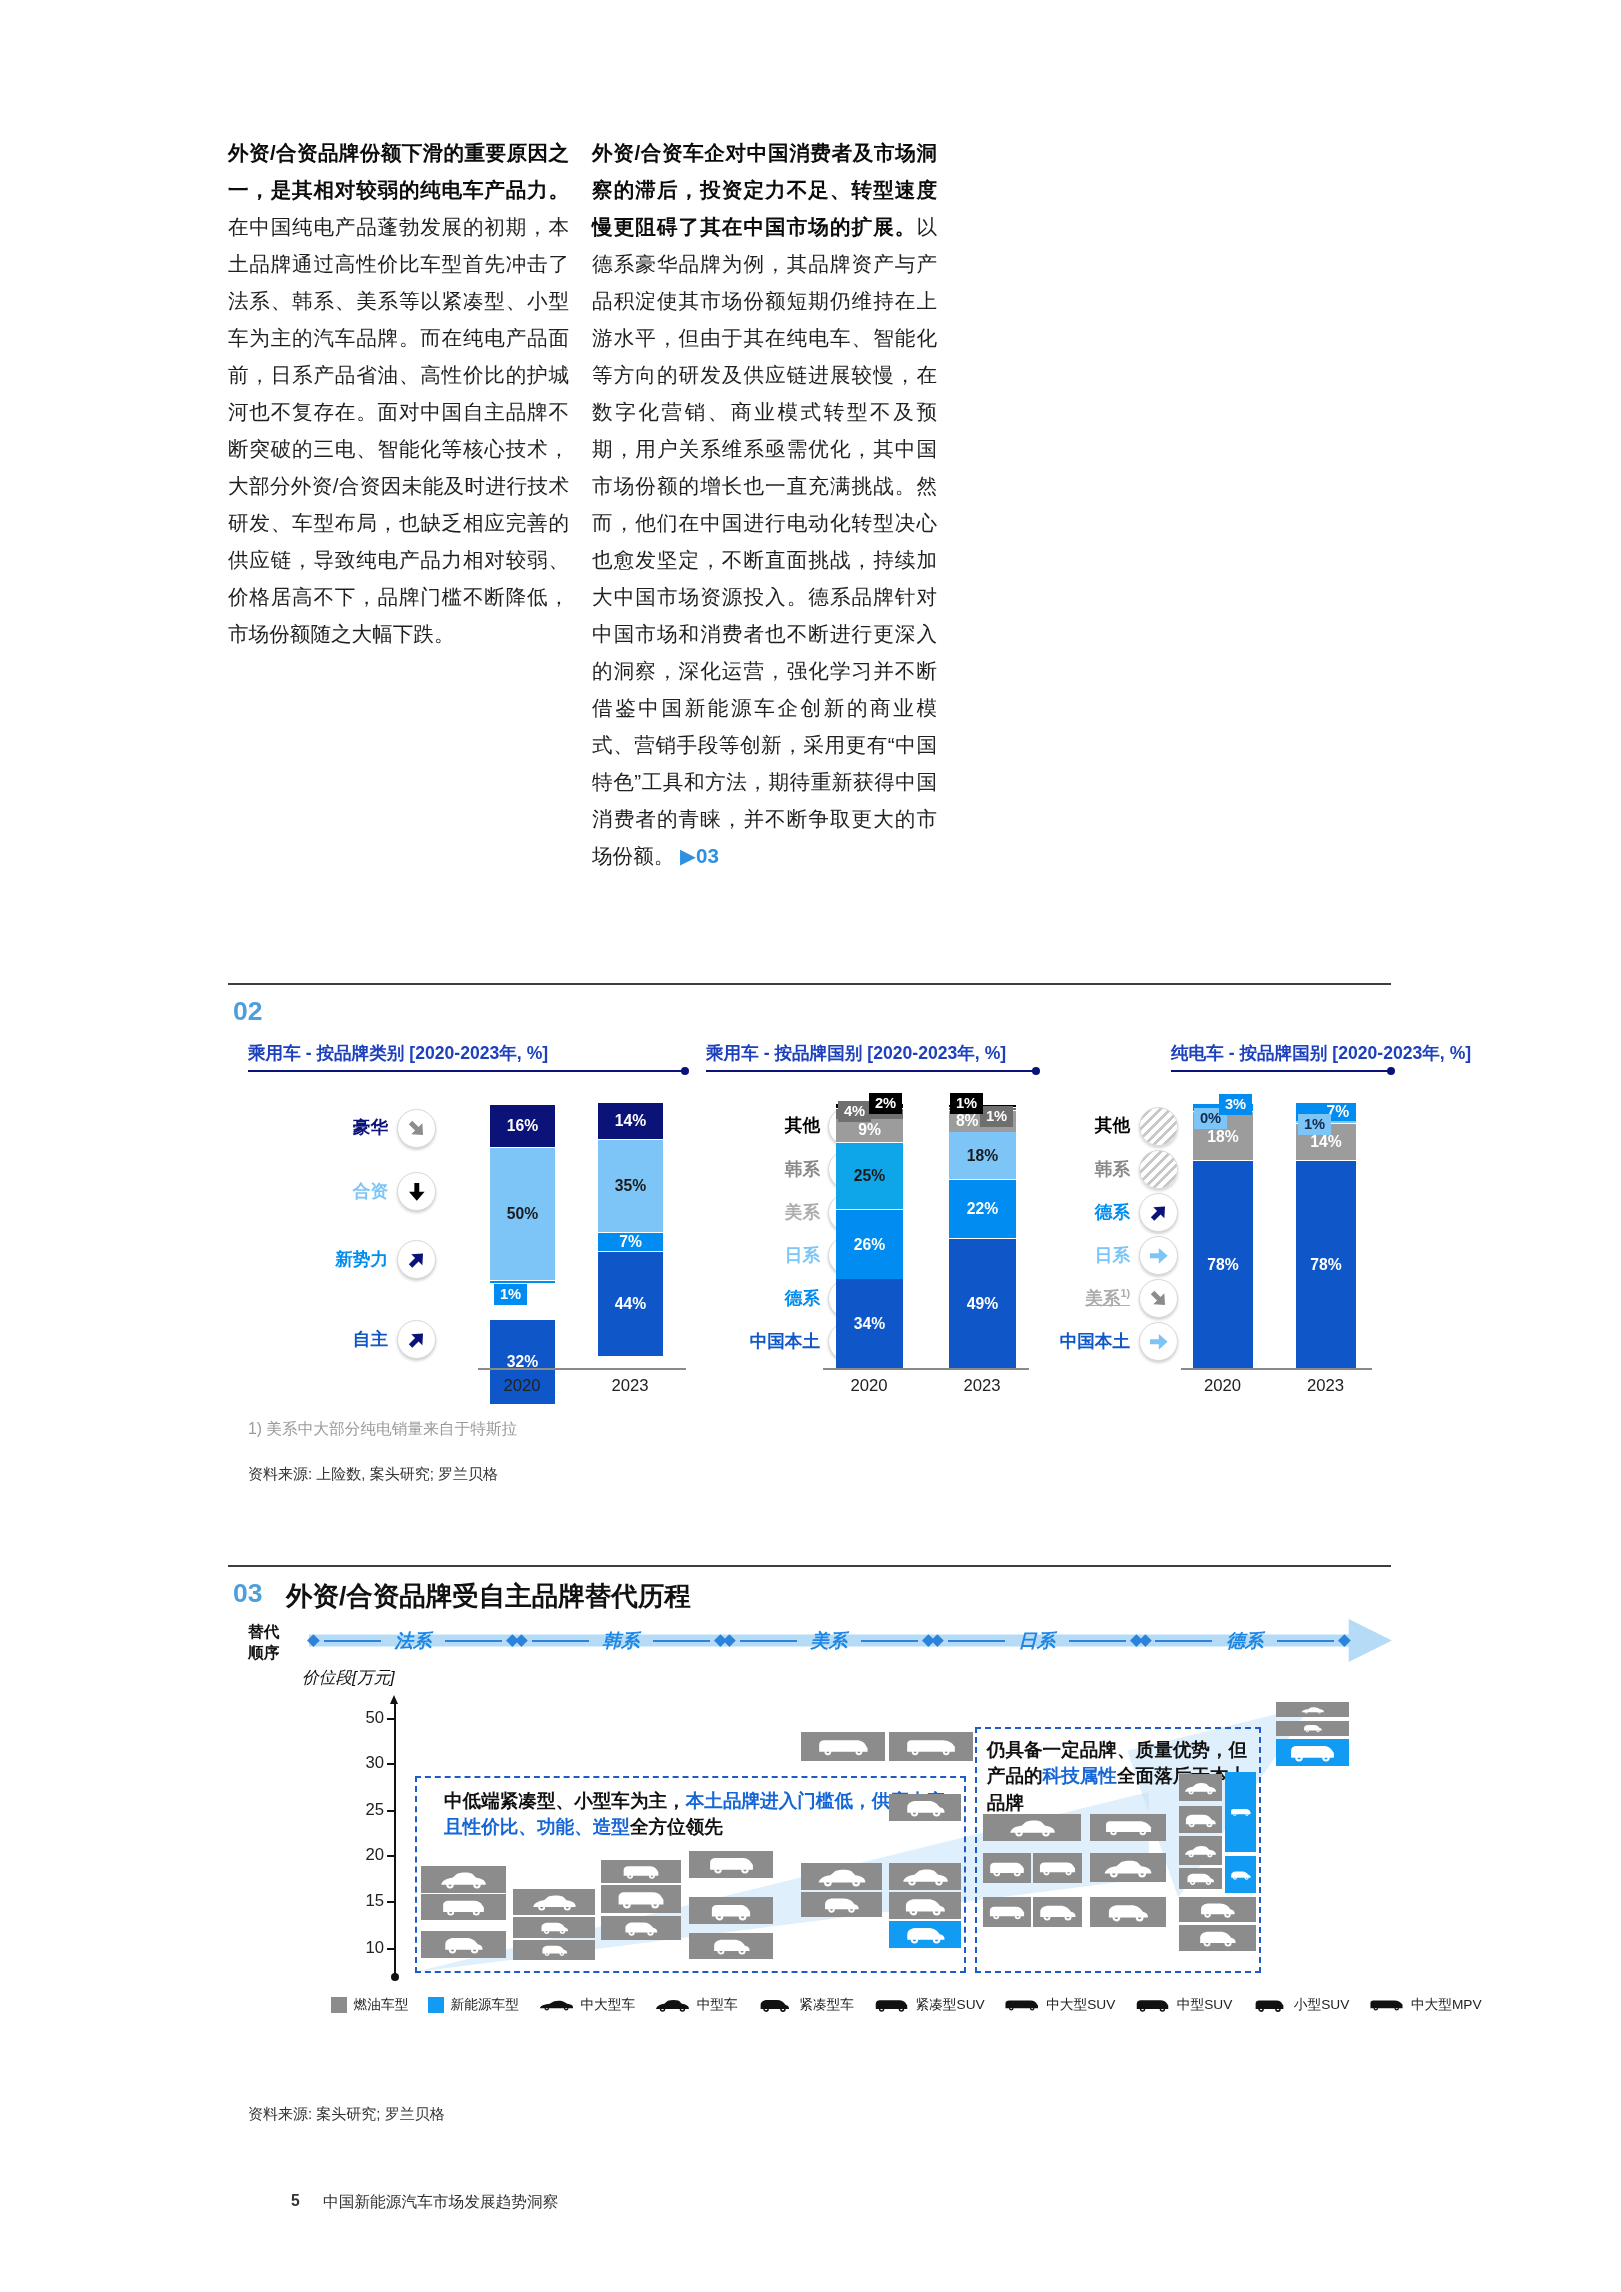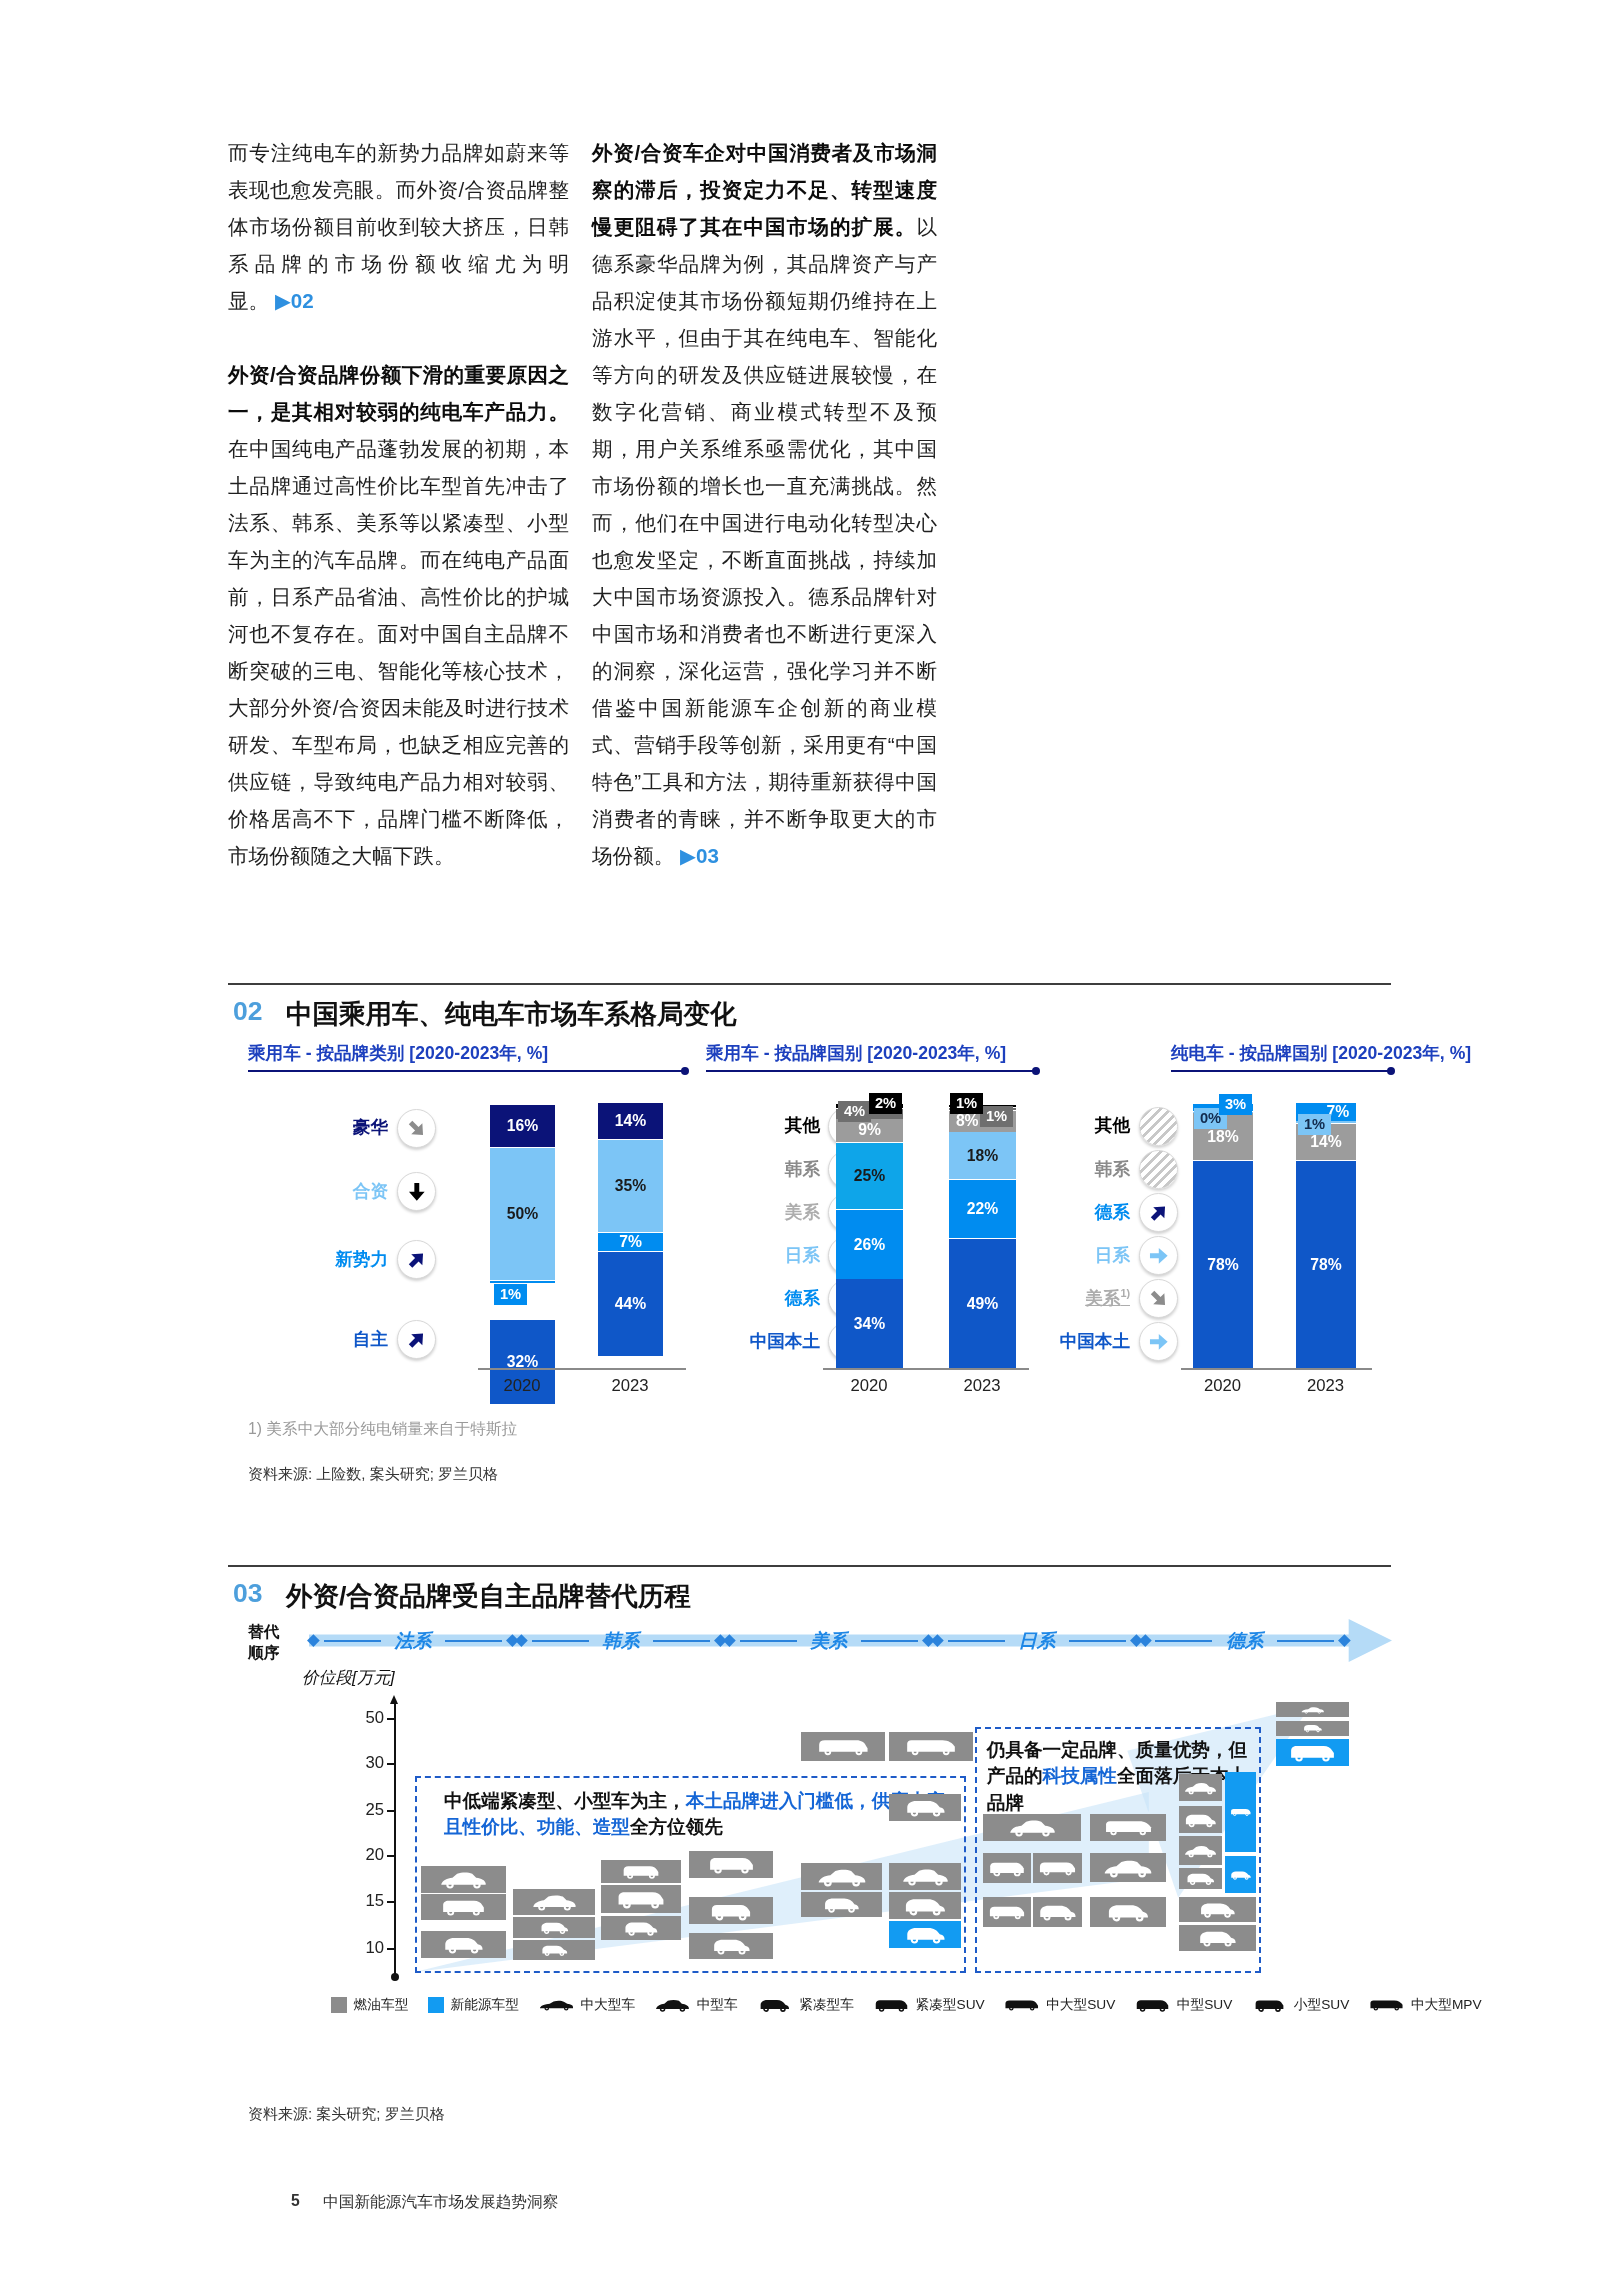--- a/index.html
+++ b/index.html
@@ -53,30 +53,28 @@
   .sq{width:15.7px;height:15.7px;display:inline-block;}
   .footer{position:absolute;font-size:15.7px;color:#333;}
   sup{font-size:10.8px;}
 </style>
 </head>
 <body>
 
 <div class="page" id="stage">
 
   <div class="textcol" id="col-left" style="left:228px;width:341px;">
-      <p>而专注纯电车的新势力品牌如蔚来等表现也愈发亮眼。而外资/合资品牌整体市场份额目前收到较大挤压，日韩系品牌的市场份额收缩尤为明显。<span class="ref"> ▶02</span></p>
       <p><b>外资/合资品牌份额下滑的重要原因之一，是其相对较弱的纯电车产品力。</b>在中国纯电产品蓬勃发展的初期，本土品牌通过高性价比车型首先冲击了法系、韩系、美系等以紧凑型、小型车为主的汽车品牌。而在纯电产品面前，日系产品省油、高性价比的护城河也不复存在。面对中国自主品牌不断突破的三电、智能化等核心技术，大部分外资/合资因未能及时进行技术研发、车型布局，也缺乏相应完善的供应链，导致纯电产品力相对较弱、价格居高不下，品牌门槛不断降低，市场份额随之大幅下跌。</p>
     </div>
   <div class="textcol" id="col-right" style="left:592px;width:345px;">
       <p><b>外资/合资车企对中国消费者及市场洞察的滞后，投资定力不足、转型速度慢更阻碍了其在中国市场的扩展。</b>以德系豪华品牌为例，其品牌资产与产品积淀使其市场份额短期仍维持在上游水平，但由于其在纯电车、智能化等方向的研发及供应链进展较慢，在数字化营销、商业模式转型不及预期，用户关系维系亟需优化，其中国市场份额的增长也一直充满挑战。然而，他们在中国进行电动化转型决心也愈发坚定，不断直面挑战，持续加大中国市场资源投入。德系品牌针对中国市场和消费者也不断进行更深入的洞察，深化运营，强化学习并不断借鉴中国新能源车企创新的商业模式、营销手段等创新，采用更有“中国特色”工具和方法，期待重新获得中国消费者的青睐，并不断争取更大的市场份额。<span class="ref"> ▶03</span></p>
     </div>
 
   <div class="rule" style="top:983px;"></div>
   <div class="secnum" style="left:233px;top:996px;">02</div>
-  <div class="sectitle" style="left:286px;top:996px;">中国乘用车、纯电车市场车系格局变化</div>
 
   <div class="note" style="left:248px;top:1419px;">1) 美系中大部分纯电销量来自于特斯拉</div>
   <div class="source" style="left:248px;top:1465px;">资料来源: 上险数, 案头研究; 罗兰贝格</div>
 
   <div class="rule" style="top:1565px;"></div>
   <div class="secnum" style="left:233px;top:1578px;">03</div>
   <div class="sectitle" style="left:286px;top:1578px;">外资/合资品牌受自主品牌替代历程</div>
 
   <div class="orderlbl" style="left:248px;top:1622px;">替代
 顺序</div>

